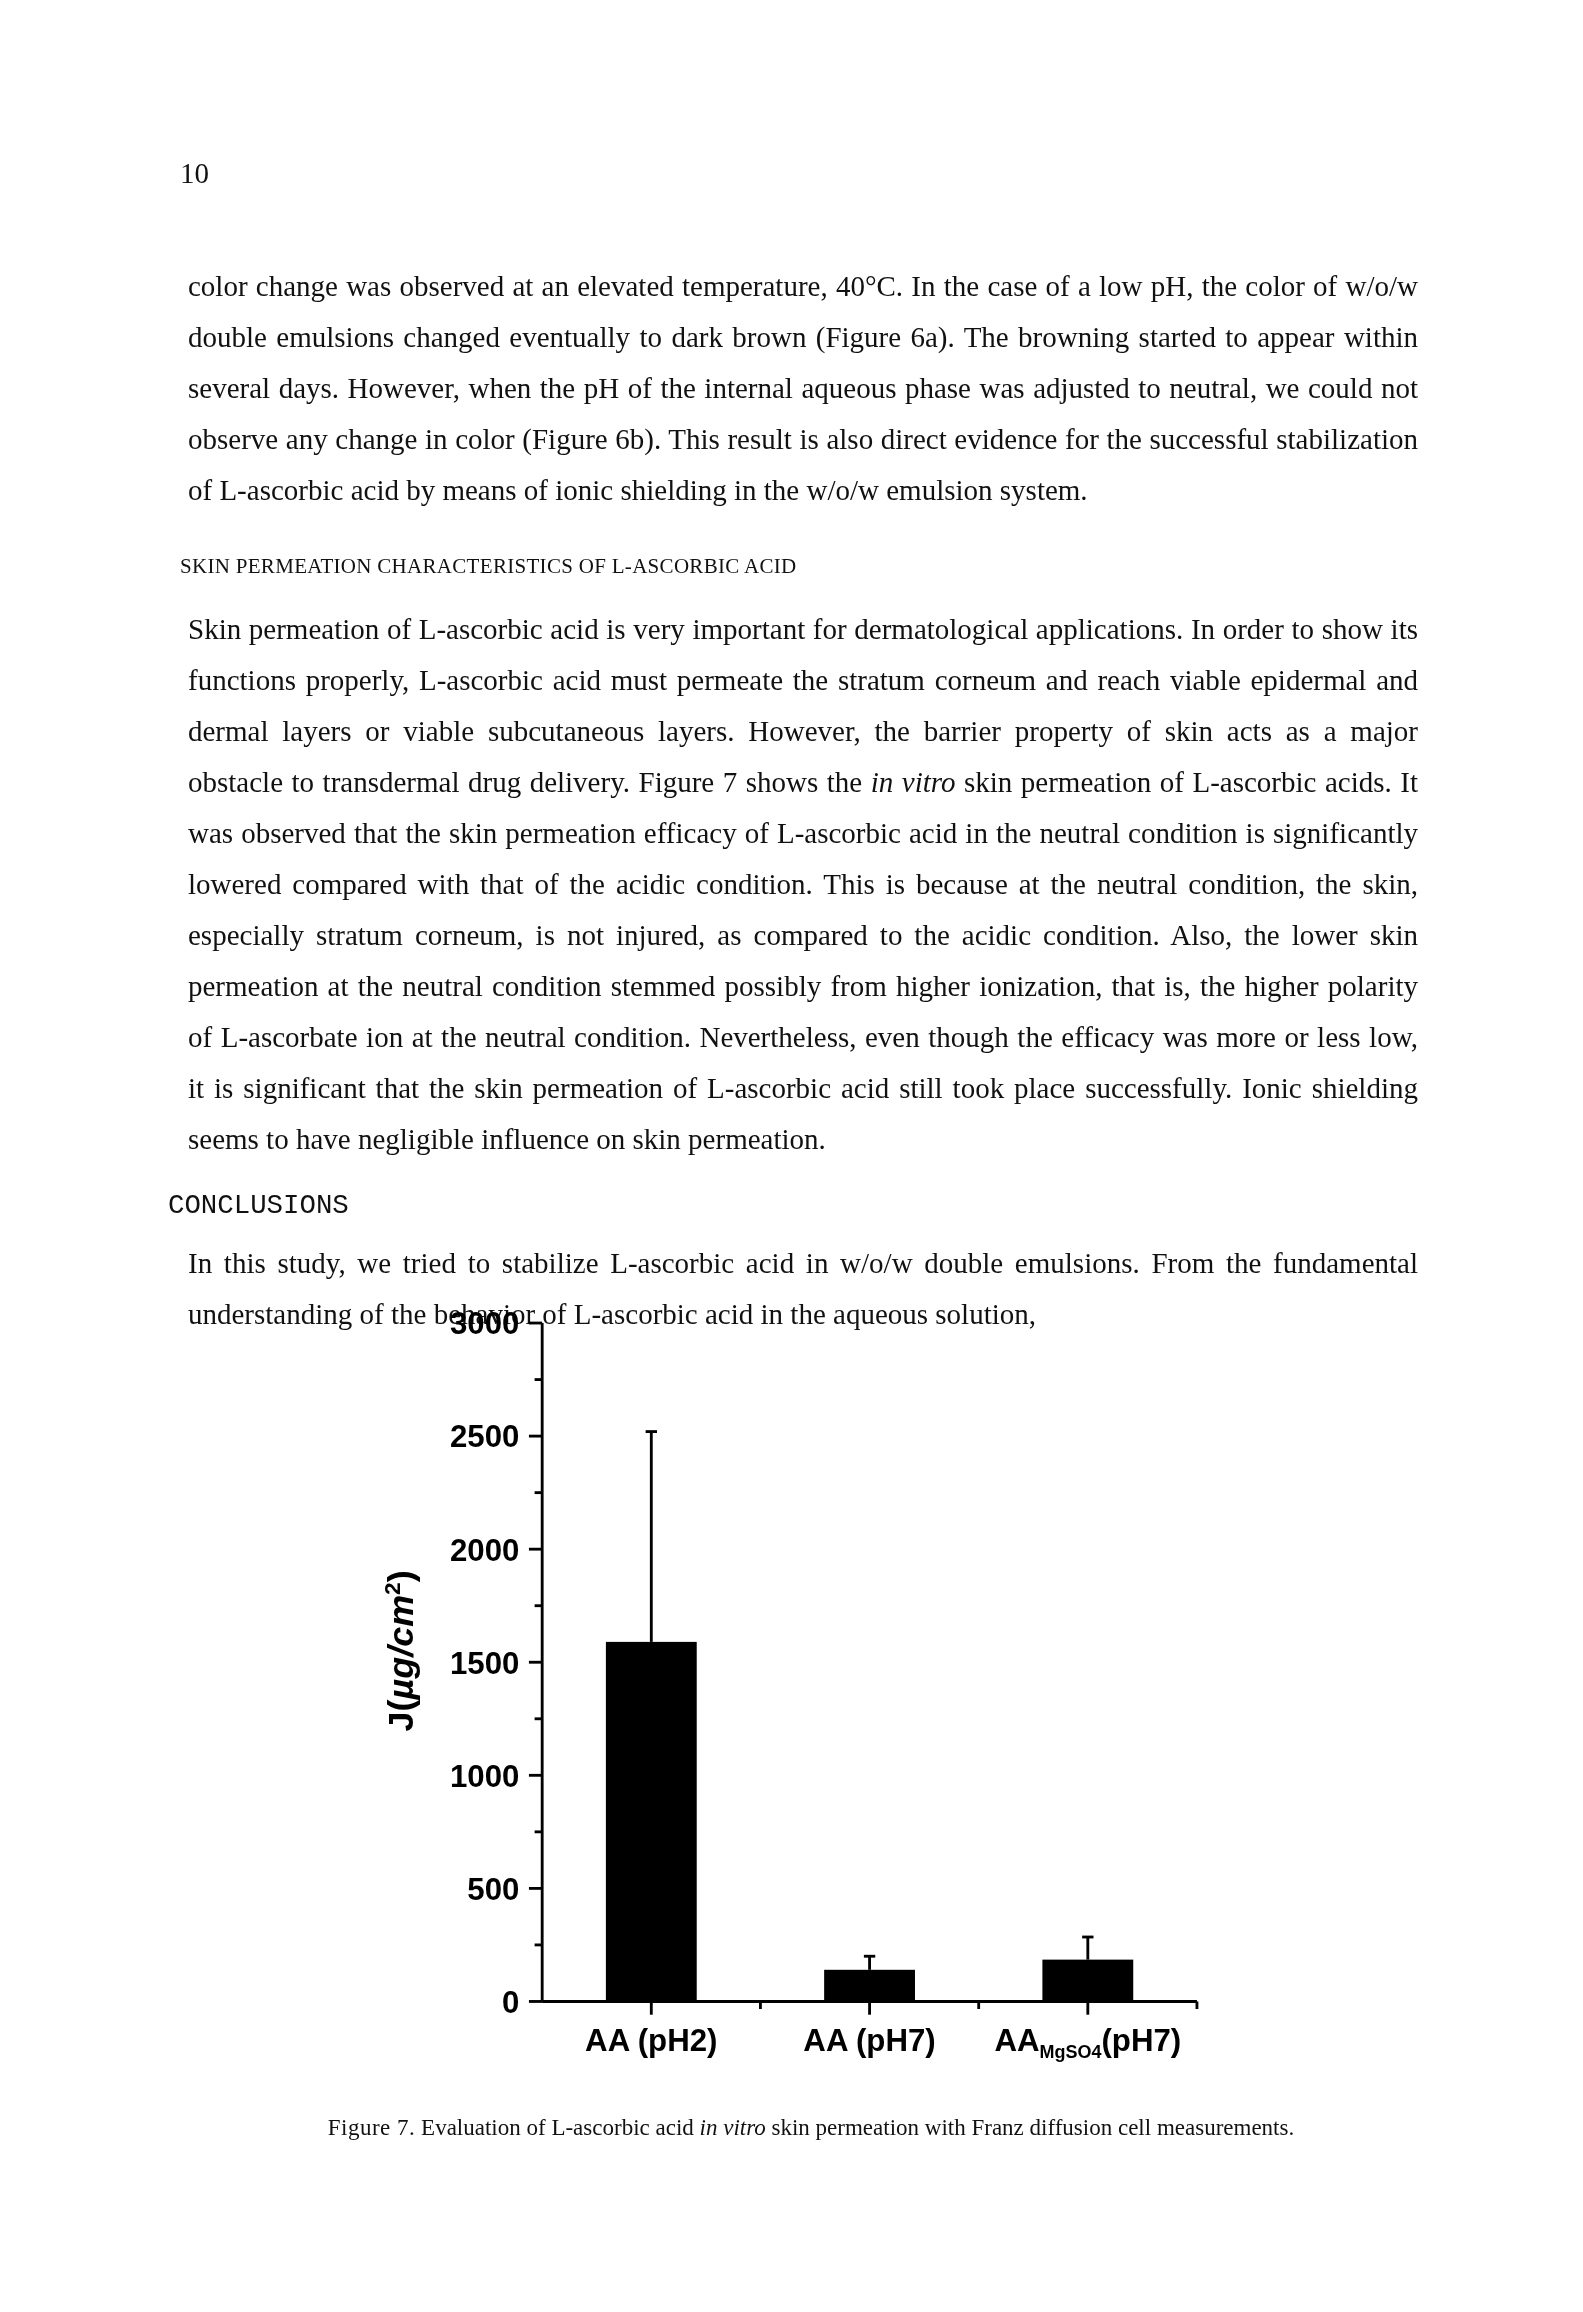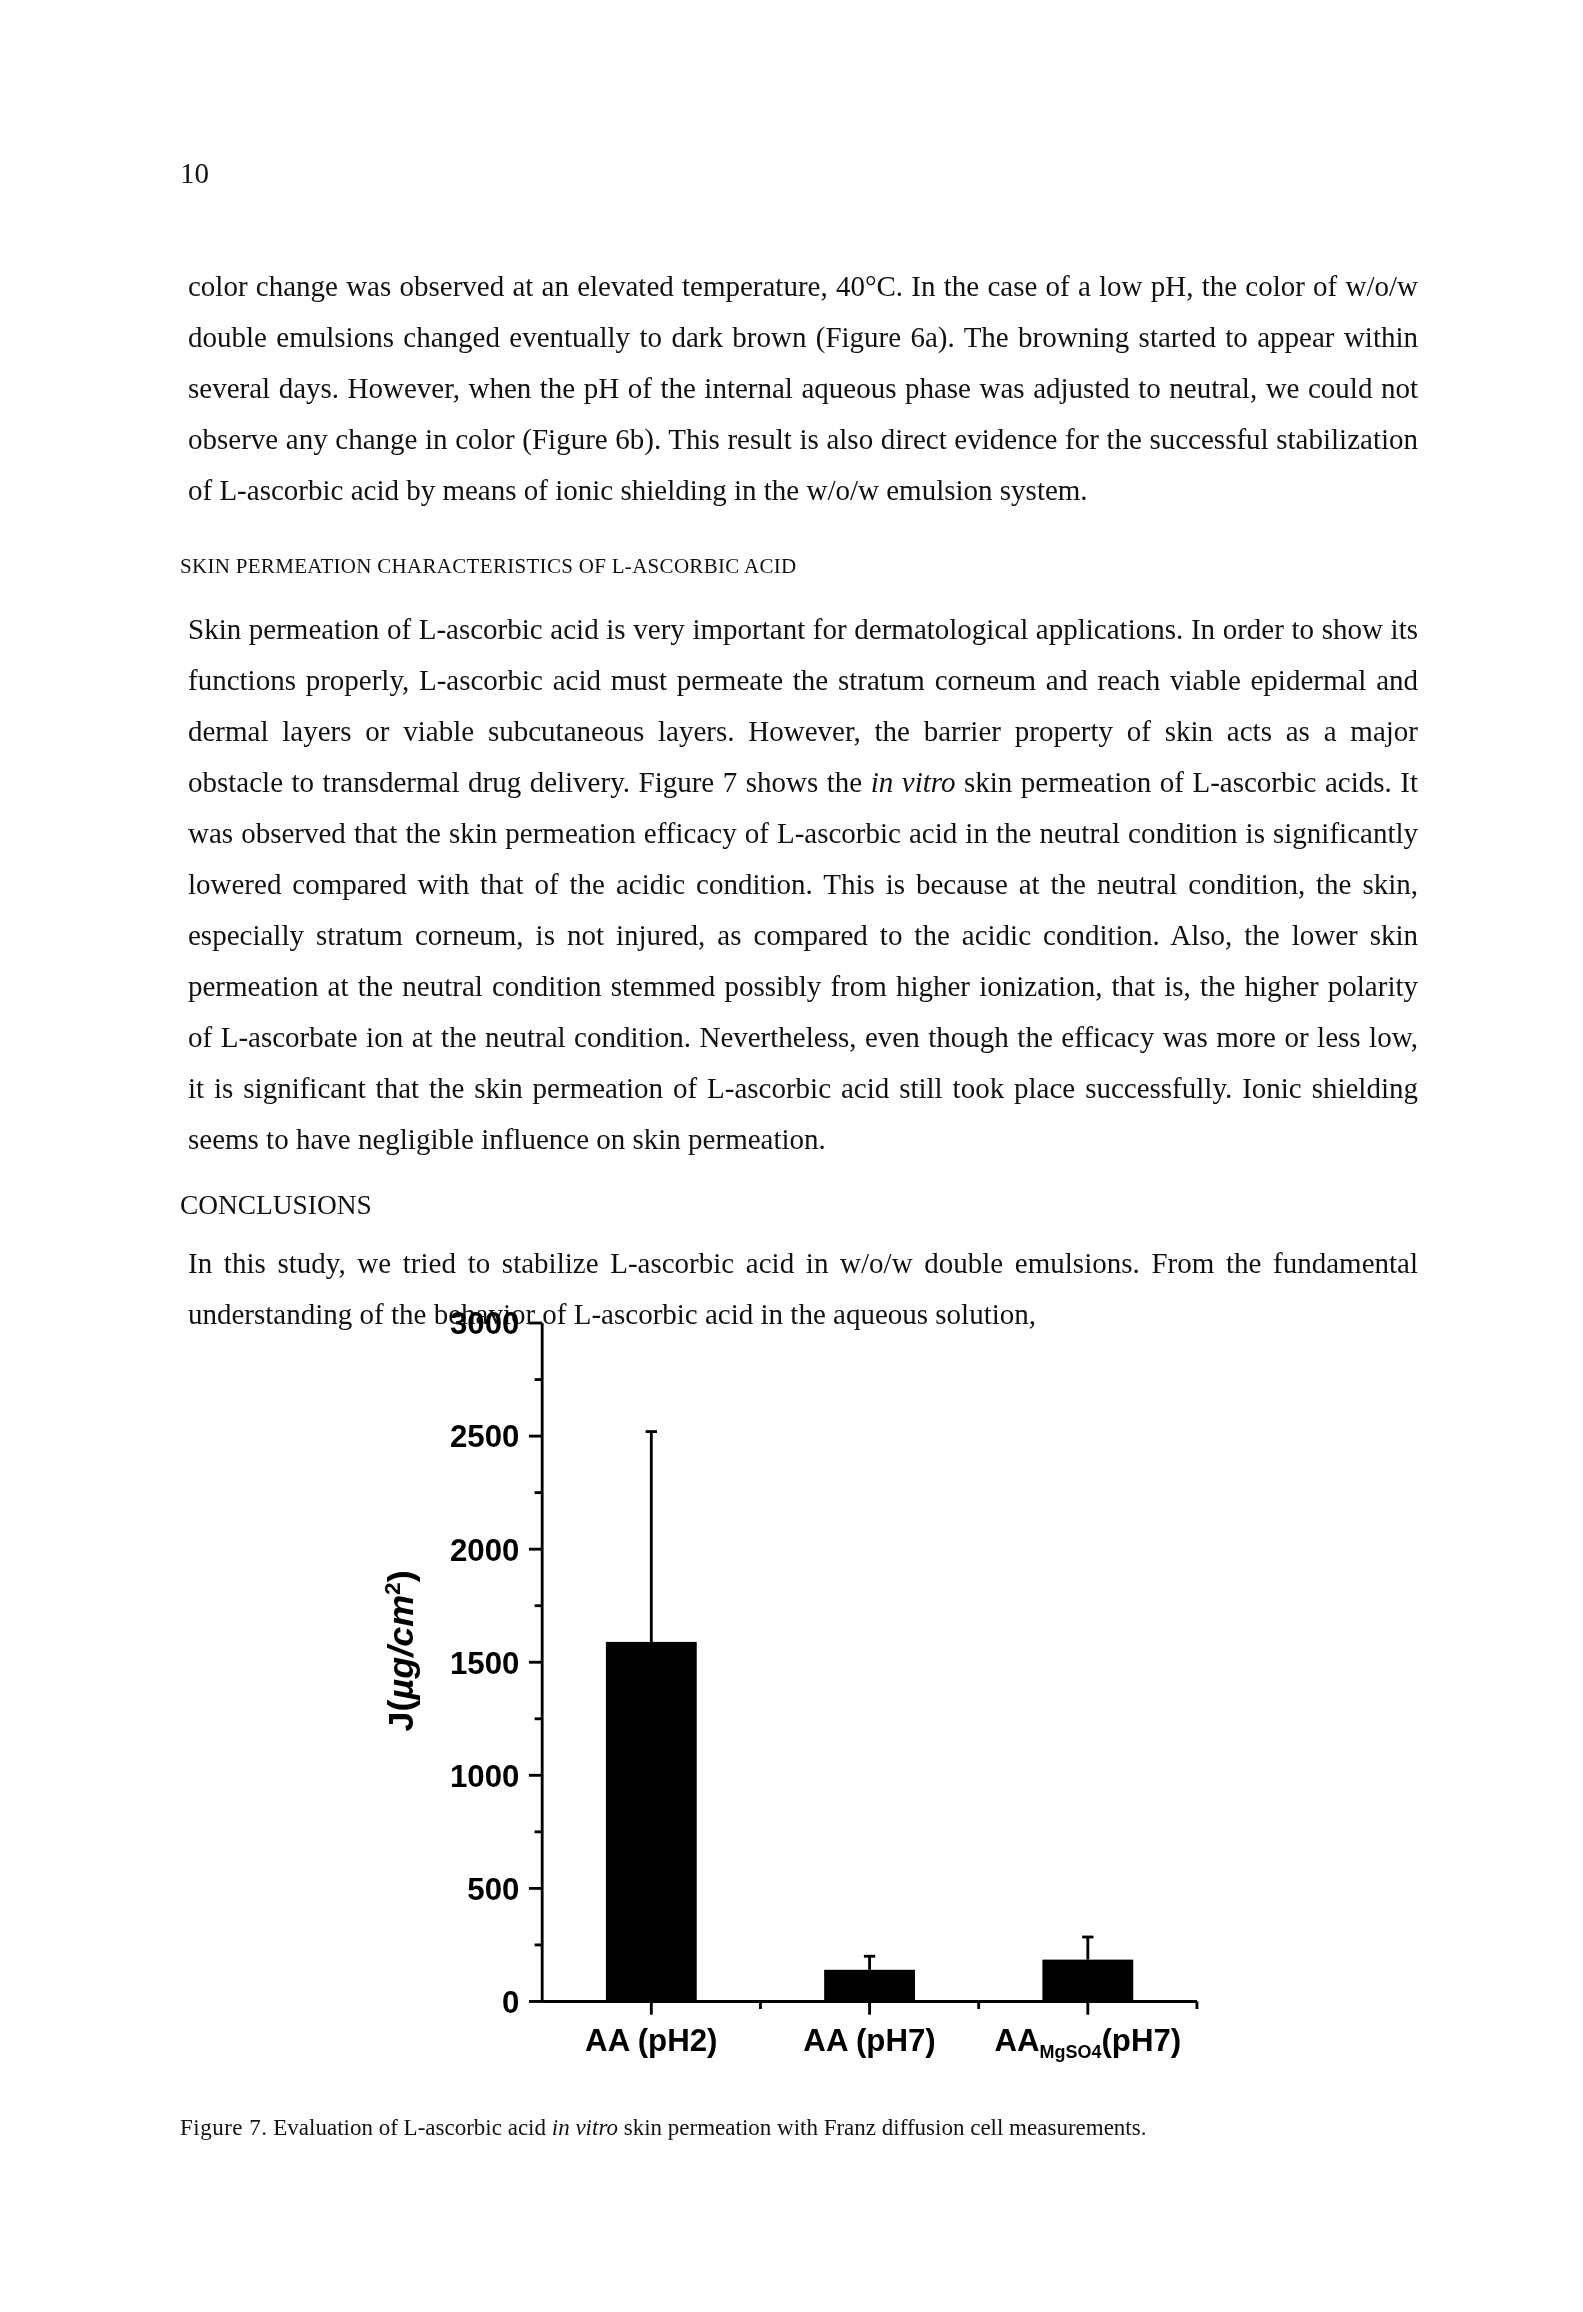--- a/index.html
+++ b/index.html
@@ -3,29 +3,29 @@
 <meta charset="utf-8">
 <style>
   html, body { margin: 0; padding: 0; background: #ffffff; }
   body { width: 1583px; height: 2313px; position: relative; overflow: hidden; color: #111; }
   .serif { font-family: "Liberation Serif", "DejaVu Serif", serif; margin-top: 36px; }
   .header { position: absolute; top: 121px; left: 180px; width: 1230px; height: 38px; font-size: 29px; }
   .page-num { position: absolute; left: 0; top: 0; }
   .journal { position: absolute; left: 326px; top: 0; letter-spacing: 0.5px; }
   .para { position: absolute; left: 188px; width: 1230px; font-size: 29px; line-height: 51px; text-align: justify; }
   .sect { position: absolute; left: 180px; font-size: 21px; letter-spacing: 0.3px; }
-  .h2 { position: absolute; left: 180px; font-size: 27.4px; }
+  .h2 { position: absolute; left: 168px; font-size: 27.4px; font-family: Liberation Mono, monospace; }
   #p1 { top: 225px; }
   #s1 { top: 518px; }
   #p2 { top: 568px; }
   #h-concl { top: 1154px; }
   #p3 { top: 1202px; }
   .chart { position: absolute; left: 0; top: 0; width: 1583px; height: 2313px; }
   .chart text { font-family: "Liberation Sans", "DejaVu Sans", sans-serif; font-weight: bold; }
-  .caption { position: absolute; left: 180px; top: 2079px; width: 1230px; font-size: 23px; }
+  .caption { position: absolute; left: 196px; top: 2079px; width: 1230px; font-size: 23px; text-align: center; }
   .caption .lbl { letter-spacing: 0.5px; }
 </style>
 </head>
 <body>
 
 <div class="header serif">
   <span class="page-num">10</span>
 </div>
 
 <div id="p1" class="para serif">color change was observed at an elevated temperature, 40°C. In the case of a low pH, the color of w/o/w double emulsions changed eventually to dark brown (Figure 6a). The browning started to appear within several days. However, when the pH of the internal aqueous phase was adjusted to neutral, we could not observe any change in color (Figure 6b). This result is also direct evidence for the successful stabilization of L-ascorbic acid by means of ionic shielding in the w/o/w emulsion system.</div>

